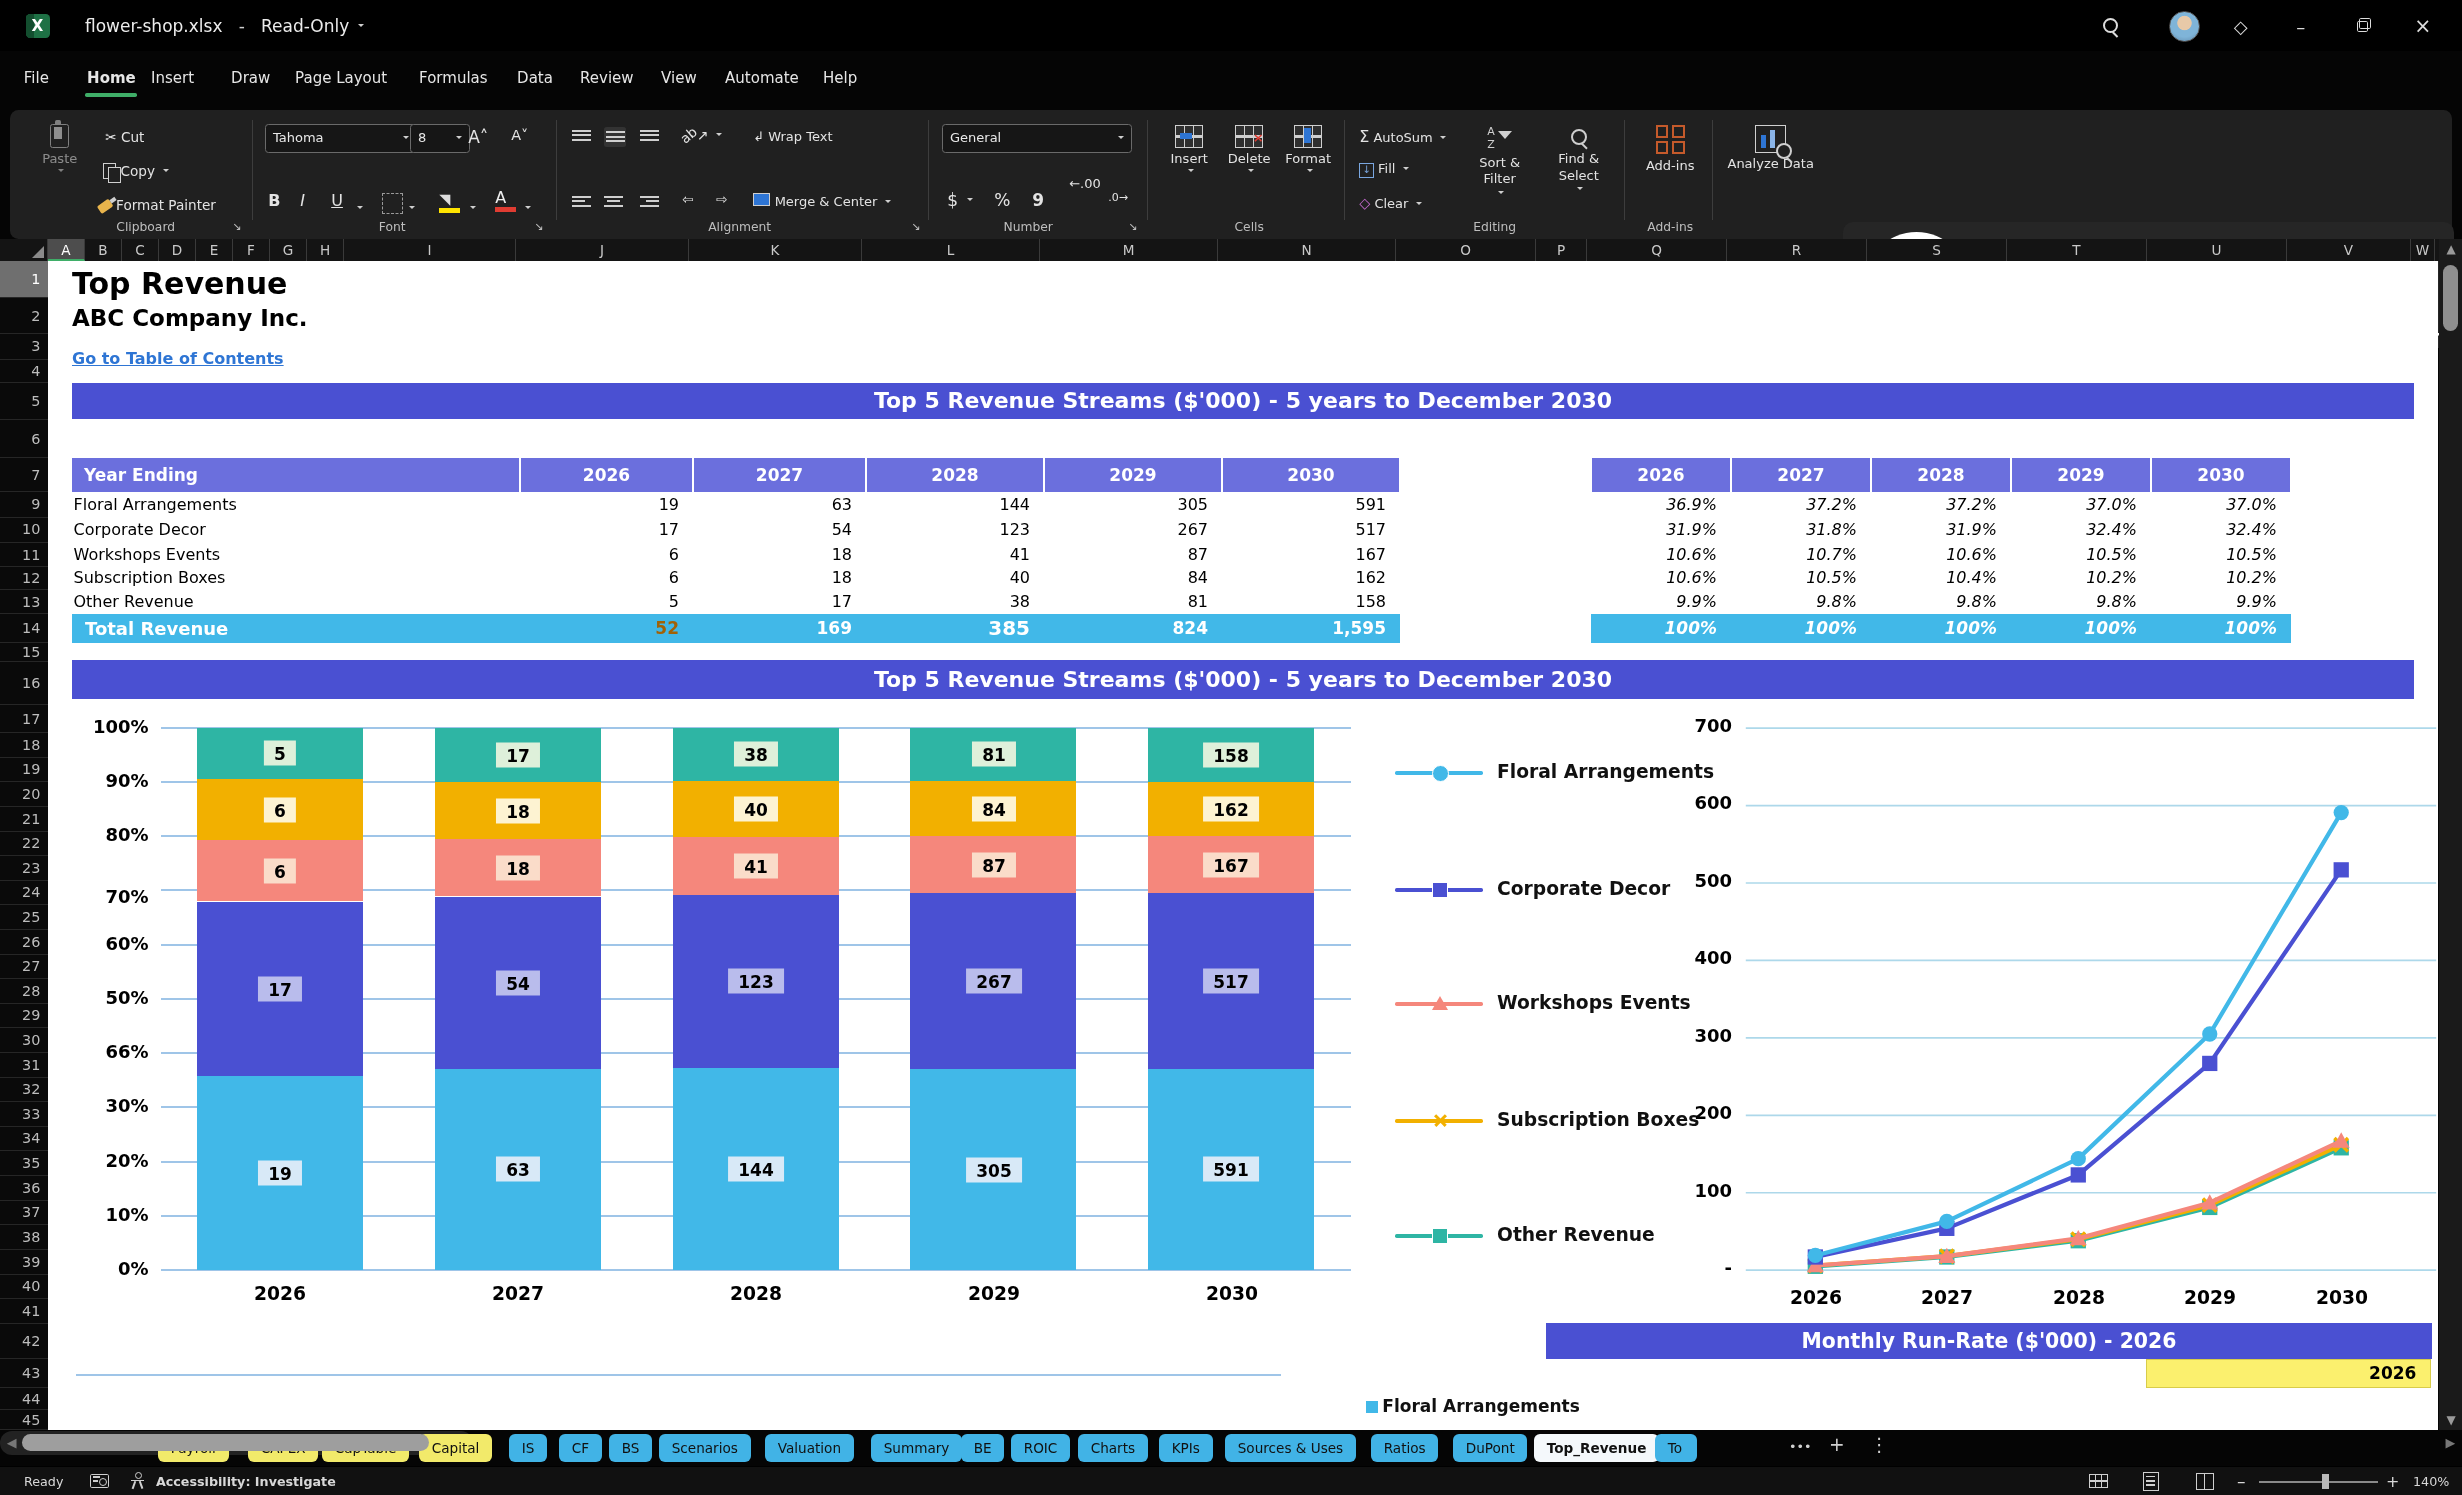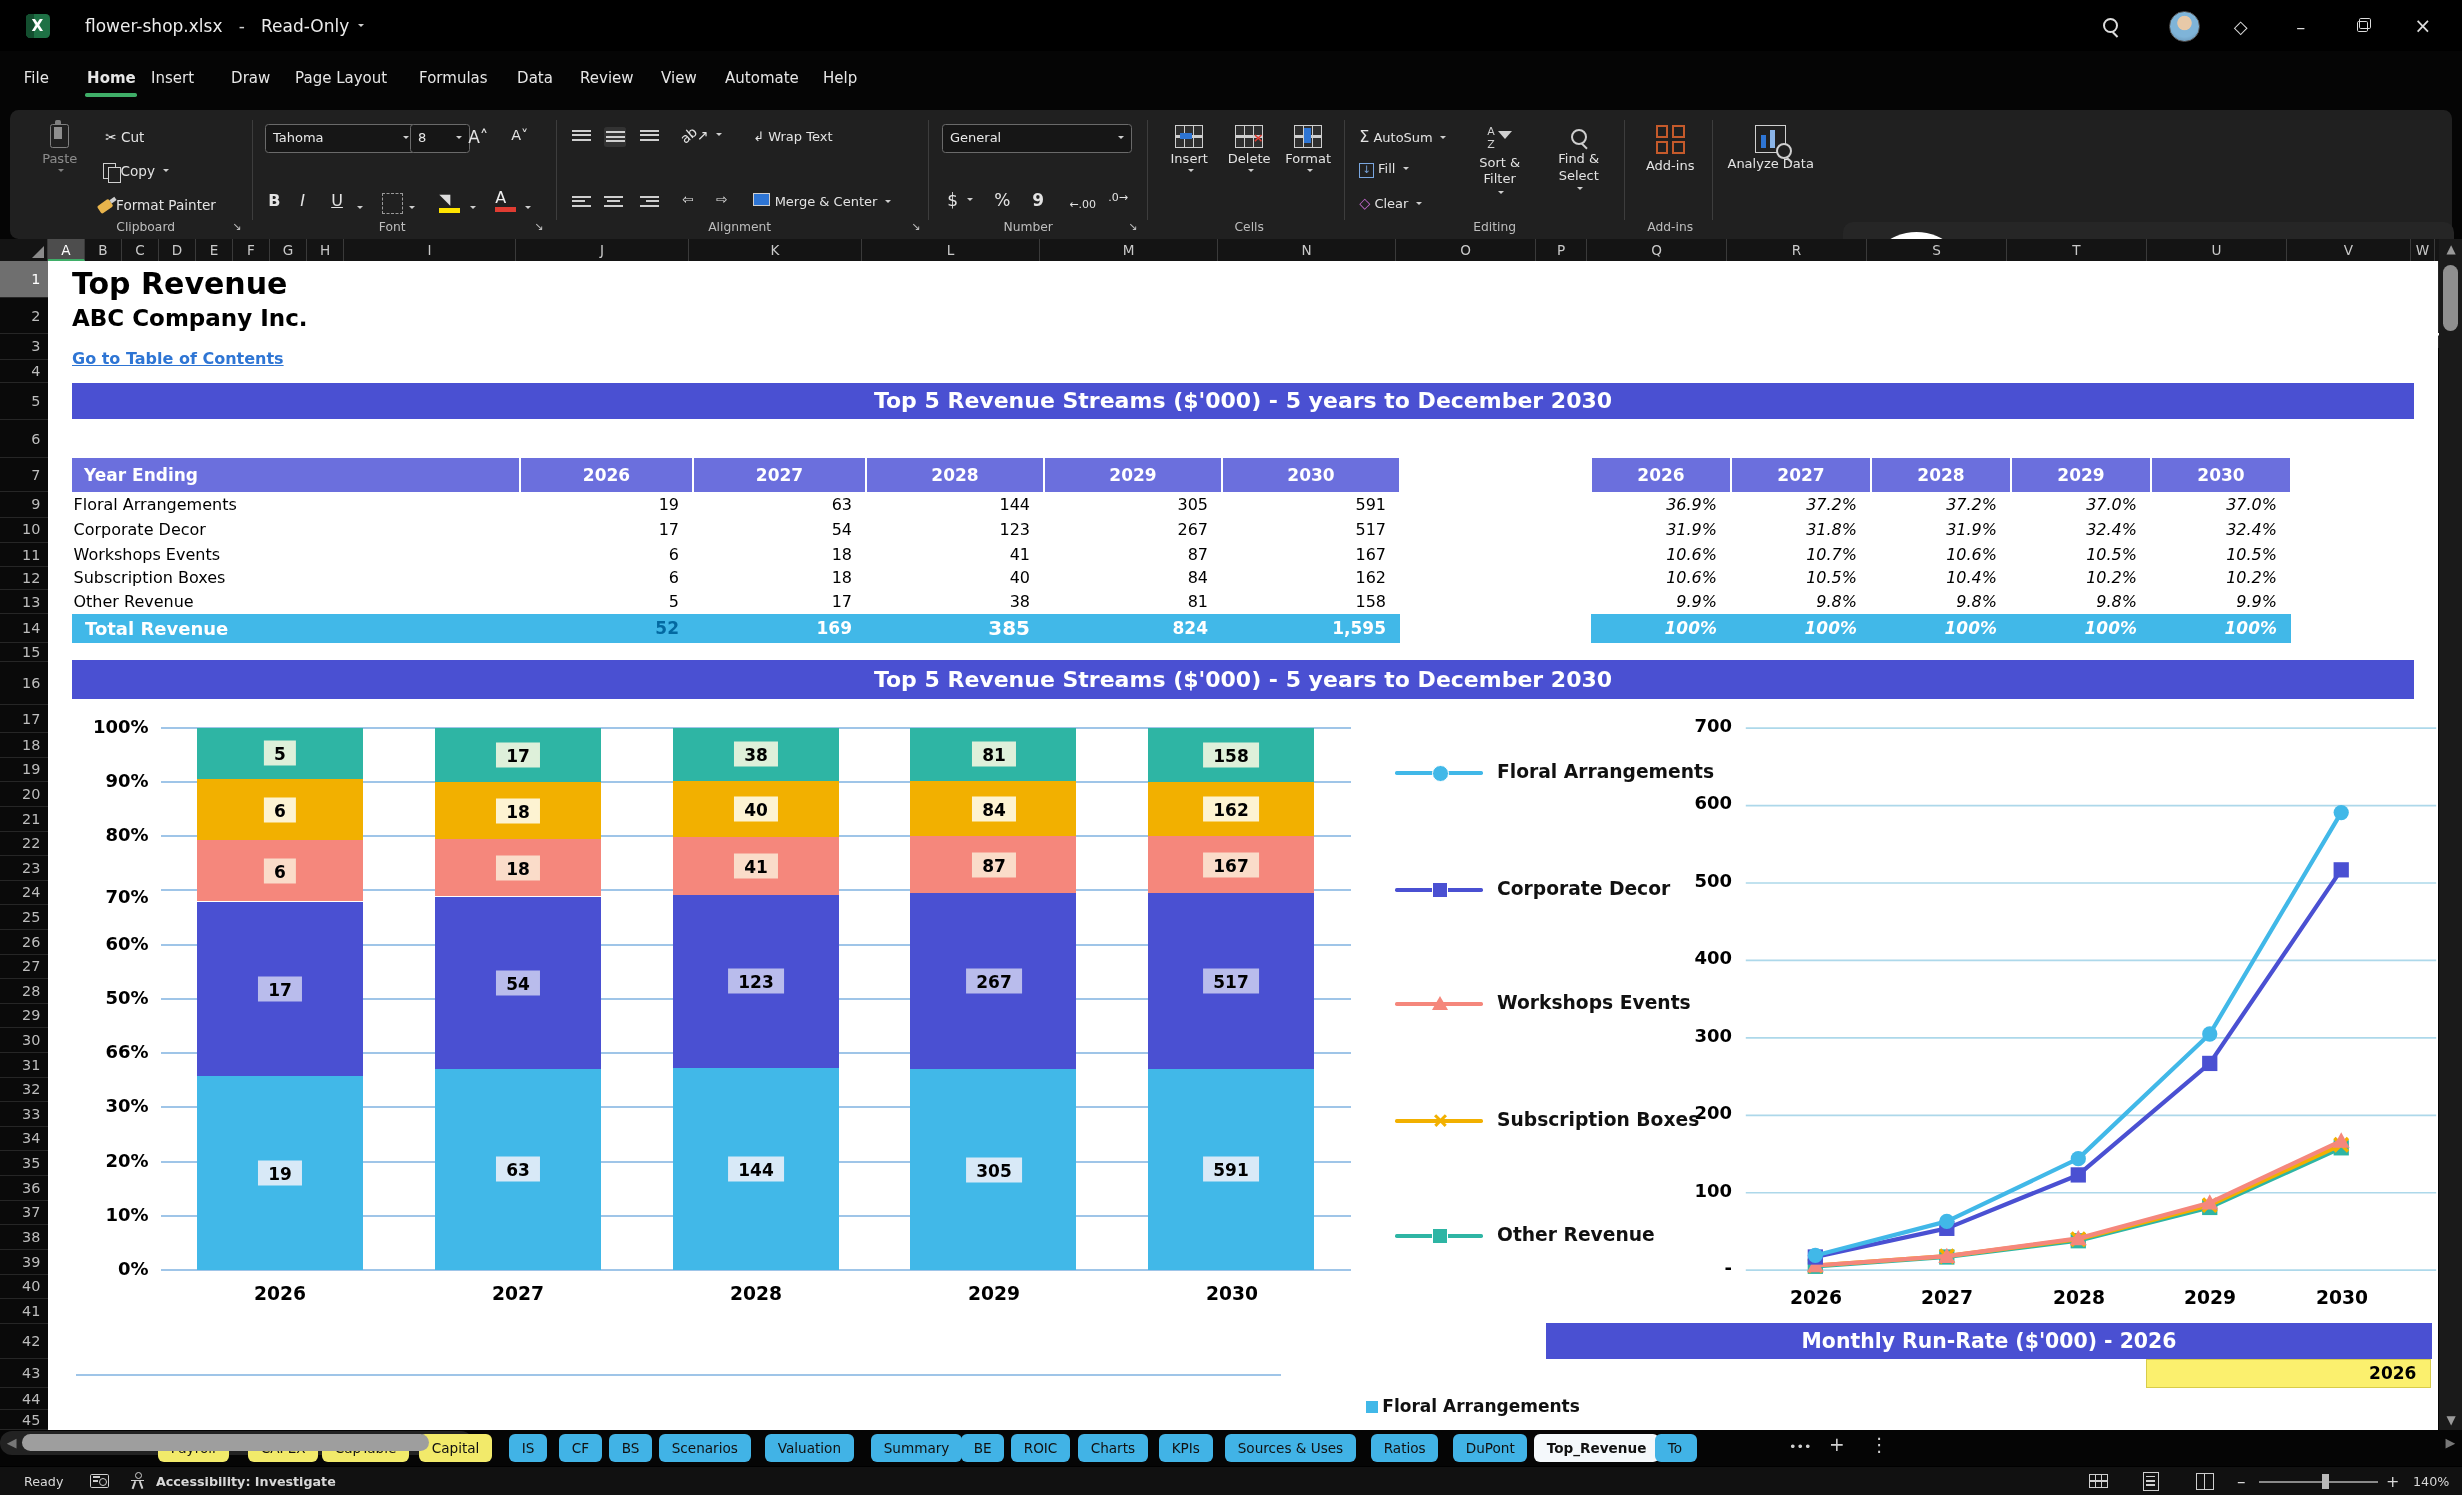--- a/index.html
+++ b/index.html
@@ -235,21 +235,21 @@
     <div class="abs rsmall" style="left:743px;top:18.7px;"><span>↲</span> <span>Wrap Text</span></div>
     <div class="abs rsmall" style="left:743px;top:83px;"><span style="display:inline-block;width:15.3px;height:11px;border:1.3px solid #cfcfcf;background:#2e75d4;"></span> <span>Merge &amp; Center</span> <span class="chev"></span></div>
     <div class="abs glabel" style="left:670px;width:119px;">Alignment</div>
     <div class="abs launcher" style="left:901px;">↘</div>
     <div class="abs rdiv" style="left:918px;"></div>
 
     <div class="abs inputbox" style="left:932px;top:13.6px;width:174px;height:27px;"><span>General</span><span class="chev" style="float:right;margin-top:11px;"></span></div>
     <div class="abs rtext" style="left:937px;top:80px;font-size:17px;"><span>$</span> <span class="chev"></span></div>
     <div class="abs rtext" style="left:984px;top:80px;font-size:17px;"><span>%</span></div>
     <div class="abs rtext" style="left:1022px;top:80px;font-size:17px;font-weight:bold;"><span>9</span></div>
-    <div class="abs rsmall" style="left:1059px;top:88px;font-size:11px;">←<span>.00</span></div>
+    <div class="abs rsmall" style="left:1059px;top:66px;font-size:13px;">←<span>.00</span></div>
     <div class="abs rsmall" style="left:1098px;top:81px;font-size:11px;"><span>.0</span>→</div>
     <div class="abs glabel" style="left:967px;width:102px;">Number</div>
     <div class="abs launcher" style="left:1118px;">↘</div>
     <div class="abs rdiv" style="left:1137px;"></div>
 
     <div class="abs bigbtn" style="left:1152px;top:15.3px;width:54px;">
         <span class="cellgrid">
           <span class="accent-blue" style="left:3.4px;top:6.8px;width:12px;height:6px;"></span>
         </span>
         <span>Insert</span>
@@ -438,21 +438,21 @@
         <div class="abs cellv" style="left: 995px; top: 305px; width: 165px; height: 24px; line-height: 24px;">84</div>
         <div class="abs cellv" style="left: 1173px; top: 305px; width: 165px; height: 24px; line-height: 24px;">162</div>
         <div class="abs celll" style="left: 25.5px; top: 329px; width: 447px; height: 24px; line-height: 24px;">Other Revenue</div>
         <div class="abs cellv" style="left: 471px; top: 329px; width: 160px; height: 24px; line-height: 24px;">5</div>
         <div class="abs cellv" style="left: 644px; top: 329px; width: 160px; height: 24px; line-height: 24px;">17</div>
         <div class="abs cellv" style="left: 817px; top: 329px; width: 165px; height: 24px; line-height: 24px;">38</div>
         <div class="abs cellv" style="left: 995px; top: 329px; width: 165px; height: 24px; line-height: 24px;">81</div>
         <div class="abs cellv" style="left: 1173px; top: 329px; width: 165px; height: 24px; line-height: 24px;">158</div>
         <div class="abs totalbar" style="left: 24px; top: 353px; width: 1328px; height: 29px;"></div>
         <div class="abs totalbar" style="left: 37px; top: 353px; width: 255px; height: 29px; line-height: 29px; font-size: 18px;">Total Revenue</div>
-        <div class="abs totalbar cellv" style="left: 471px; top: 353px; width: 160px; height: 30px; line-height: 29px; color: #0369a1; font-size: 17px; background: transparent;">52</div>
+        <div class="abs totalbar cellv" style="left: 471px; top: 353px; width: 160px; height: 30px; line-height: 29px; color: #a16207; font-size: 17px; background: transparent;">52</div>
         <div class="abs totalbar cellv" style="left: 644px; top: 353px; width: 160px; height: 29px; line-height: 29px; color: rgb(255, 255, 255); font-size: 17px; background: transparent;">169</div>
         <div class="abs totalbar cellv" style="left: 817px; top: 353px; width: 165px; height: 29px; line-height: 29px; color: rgb(255, 255, 255); font-size: 20px; background: transparent;">385</div>
         <div class="abs totalbar cellv" style="left: 995px; top: 353px; width: 165px; height: 29px; line-height: 29px; color: rgb(255, 255, 255); font-size: 17px; background: transparent;">824</div>
         <div class="abs totalbar cellv" style="left: 1173px; top: 353px; width: 165px; height: 29px; line-height: 29px; color: rgb(255, 255, 255); font-size: 17px; background: transparent;">1,595</div>
       </div>
     <div id="pctzone">
         <div class="abs thcell" style="left: 1544px; top: 197px; width: 138px; height: 34px; line-height: 34px; text-align: center;">2026</div>
         <div class="abs thcell" style="left: 1684px; top: 197px; width: 138px; height: 34px; line-height: 34px; text-align: center;">2027</div>
         <div class="abs thcell" style="left: 1824px; top: 197px; width: 138px; height: 34px; line-height: 34px; text-align: center;">2028</div>
         <div class="abs thcell" style="left: 1964px; top: 197px; width: 138px; height: 34px; line-height: 34px; text-align: center;">2029</div>

